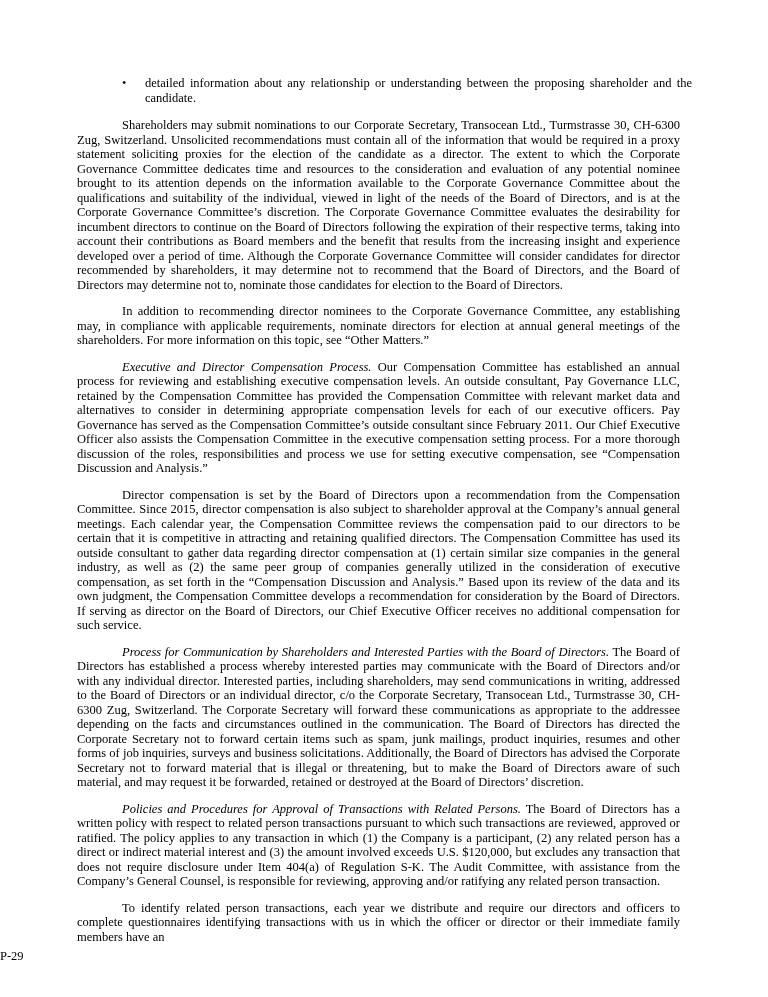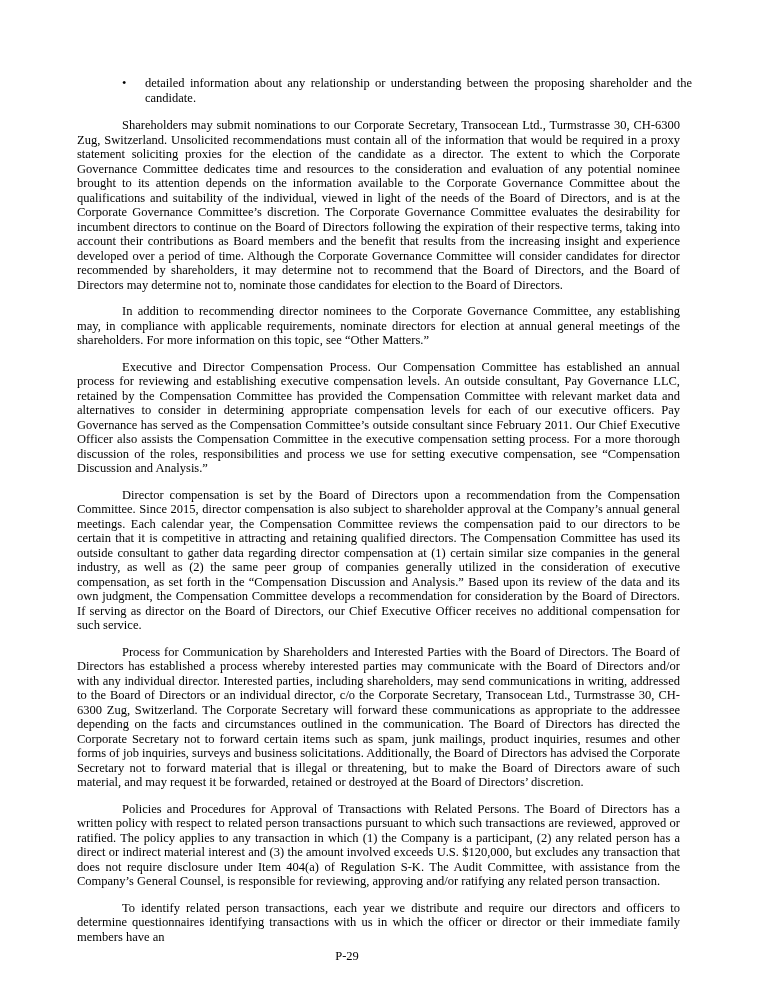--- a/index.html
+++ b/index.html
@@ -38,30 +38,30 @@
   }
   .para {
     margin: 0 12px 12px 0;
     text-indent: 45px;
     text-align: justify;
   }
   .para:last-child {
     margin-bottom: 0;
   }
   .lead-italic {
+    font-style: italic;
   }
   .lead-italic:empty {
     display: none;
   }
   .footer {
     position: absolute;
     top: 949px;
     left: 0;
     width: 694px;
-    text-align: center;
   }
 </style>
 </head>
 <body>
 
 <div class="page">
   <div class="content">
 
     <div class="bullet-item">
       <span class="bullet-marker">•</span>
@@ -86,19 +86,19 @@
 
     <p class="para">
       <span class="lead-italic">Process for Communication by Shareholders and Interested Parties with the Board of Directors.</span><span> The Board of Directors has established a process whereby interested parties may communicate with the Board of Directors and/or with any individual director. Interested parties, including shareholders, may send communications in writing, addressed to the Board of Directors or an individual director, c/o the Corporate Secretary, Transocean Ltd., Turmstrasse 30, CH-6300 Zug, Switzerland. The Corporate Secretary will forward these communications as appropriate to the addressee depending on the facts and circumstances outlined in the communication. The Board of Directors has directed the Corporate Secretary not to forward certain items such as spam, junk mailings, product inquiries, resumes and other forms of job inquiries, surveys and business solicitations. Additionally, the Board of Directors has advised the Corporate Secretary not to forward material that is illegal or threatening, but to make the Board of Directors aware of such material, and may request it be forwarded, retained or destroyed at the Board of Directors’ discretion.</span>
     </p>
 
     <p class="para">
       <span class="lead-italic">Policies and Procedures for Approval of Transactions with Related Persons.</span><span> The Board of Directors has a written policy with respect to related person transactions pursuant to which such transactions are reviewed, approved or ratified. The policy applies to any transaction in which (1) the Company is a participant, (2) any related person has a direct or indirect material interest and (3) the amount involved exceeds U.S. $120,000, but excludes any transaction that does not require disclosure under Item 404(a) of Regulation S-K. The Audit Committee, with assistance from the Company’s General Counsel, is responsible for reviewing, approving and/or ratifying any related person transaction.</span>
     </p>
 
     <p class="para">
-      <span>To identify related person transactions, each year we distribute and require our directors and officers to determine questionnaires identifying transactions with us in which the officer or director or their immediate family members have an</span>
+      <span>To identify related person transactions, each year we distribute and require our directors and officers to complete questionnaires identifying transactions with us in which the officer or director or their immediate family members have an</span>
     </p>
 
   </div>
 
   <div class="footer">P-29</div>
 </div>
 
 </body></html>

